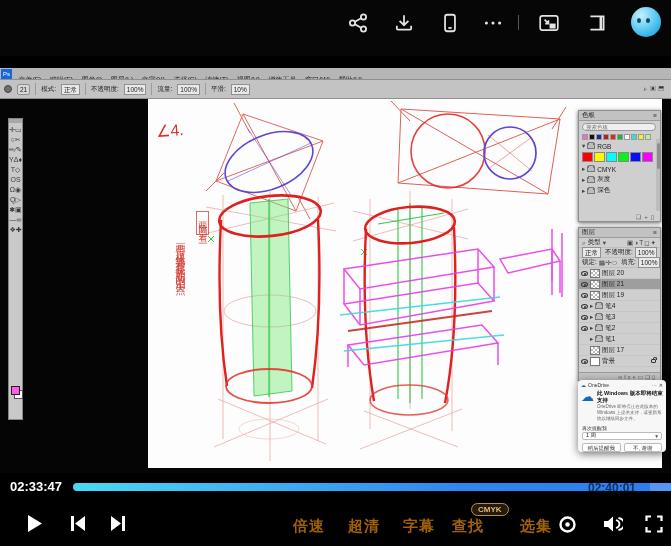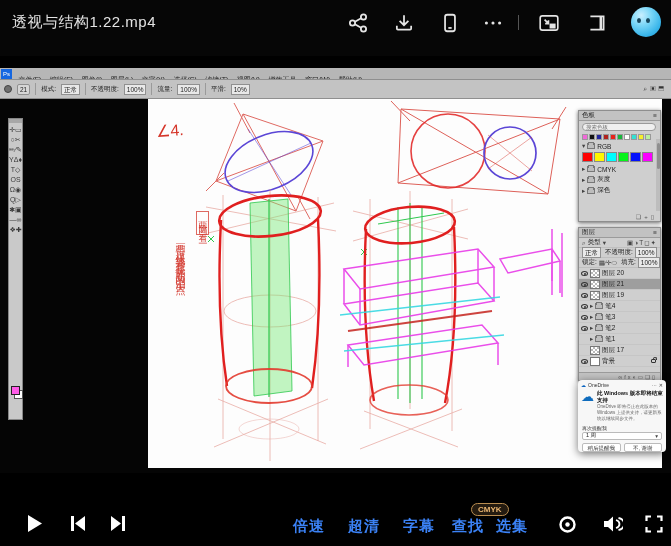--- a/index.html
+++ b/index.html
@@ -133,32 +133,31 @@
   .bar { position:absolute; left:73px; top:9px; width:598px; height:8px; border-radius:4px 0 0 4px;
          background:linear-gradient(90deg,#49d9f6 0%, #2f86f1 65%, #2a7df0 100%); }
   .bar-tail { position:absolute; right:0; top:0; width:3.5%; height:8px; background:rgba(255,255,255,.2); }
   .tot-time { position:absolute; left:588px; top:7px; font-size:12px; font-weight:bold;
               color:rgba(5,15,30,.72); }
 
   
   #controls { position:absolute; left:0; top:500px; width:671px; height:46px; }
   .cbtn { position:absolute; top:14px; color:#fff; }
   .cbtn svg { display:block; }
-  .clabel { position:absolute; top:17px; font-size:15px; font-weight:600; color:#3b82f6; letter-spacing:1px; }
+  .clabel { position:absolute; top:17px; font-size:15px; font-weight:600; color:#a16207; letter-spacing:1px; }
   .svip { position:absolute; left:471px; top:3px; padding:0 6px; height:13px; line-height:12px;
           font-size:8px; font-weight:bold; color:#e9b571; background:#241b10;
           border:1px solid #b98d50; border-radius:7px; }
 </style>
 </head>
 <body>
 
 <div id="player">
 
   <div id="topbar">
-    <div class="vtitle">透视与结构1.22.mp4</div>
 
     <div class="tb-ic" style="left:347px">
       <svg viewBox="0 0 20 20" fill="none" stroke="#e4e4e4" stroke-width="1.6">
         <circle cx="15" cy="4.5" r="2.4"></circle>
           <circle cx="5" cy="10" r="2.4"></circle>
           <circle cx="15" cy="15.5" r="2.4"></circle>
         <path d="M7.2,8.9 L12.8,5.6 M7.2,11.1 L12.8,14.4"></path>
       </svg>
     </div>
     <div class="tb-ic" style="left:393px">
@@ -462,20 +461,27 @@
         </div>
         <div class="od-btns">
           <div class="od-btn">稍后提醒我</div>
           <div class="od-btn">不, 谢谢</div>
         </div>
       </div>
 
     </div>
   </div>
 
+  <div id="progress-row">
+    <span class="cur-time">02:33:47</span>
+    <div class="bar">
+      <div class="bar-tail"></div>
+    </div>
+    <span class="tot-time">02:40:01</span>
+  </div>
 
   <div id="controls">
     <div class="cbtn" style="left:27px">
       <svg width="16" height="19" viewBox="0 0 16 19">
           <polygon points="1,1 15,9.5 1,18" fill="#fff"></polygon>
         </svg>
     </div>
     <div class="cbtn" style="left:70px;top:16px">
       <svg width="16" height="15" viewBox="0 0 16 15">
           <rect x="1" y="0" width="3" height="15" fill="#fff"></rect>
@@ -487,21 +493,21 @@
           <polygon points="1,0 11,7.5 1,15" fill="#fff"></polygon>
           <rect x="12" y="0" width="3" height="15" fill="#fff"></rect>
         </svg>
     </div>
 
     <span class="clabel" style="left:293px">倍速</span>
     <span class="clabel" style="left:348px">超清</span>
     <span class="clabel" style="left:403px">字幕</span>
     <span class="clabel" style="left:452px">查找</span>
     <span class="svip">CMYK</span>
-    <span class="clabel" style="left:496px">选集</span>
+    <span class="clabel" style="left:520px">选集</span>
 
     <div class="cbtn" style="left:558px;top:15px">
       <svg width="19" height="19" viewBox="0 0 19 19" fill="none" stroke="#fff">
         <circle cx="9.5" cy="9.5" r="7" stroke-width="2.4"></circle>
           <circle cx="9.5" cy="9.5" r="2.2" fill="#fff" stroke="none"></circle>
       </svg>
     </div>
     <div class="cbtn" style="left:601px;top:14px">
       <svg width="22" height="20" viewBox="0 0 22 20" fill="none" stroke="#fff" stroke-width="1.8">
         <path d="M3,7 H7 L12,2.5 V17.5 L7,13 H3 Z" fill="#fff" stroke="none"></path>

